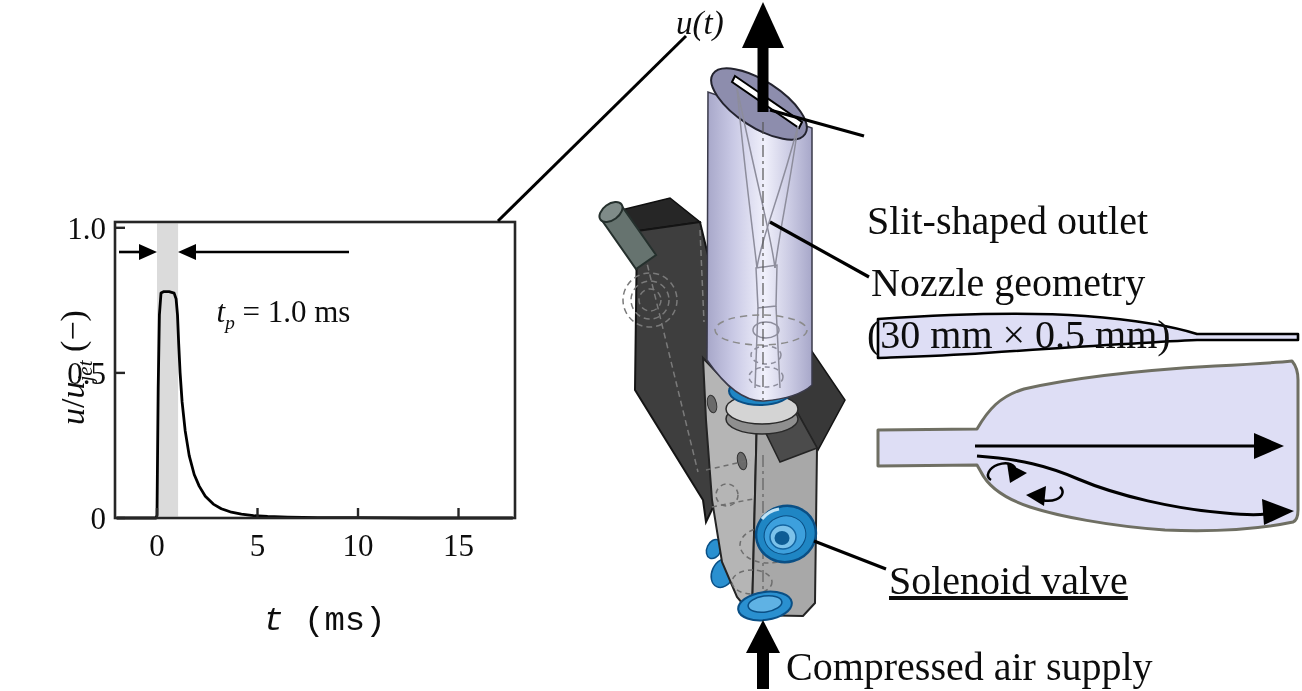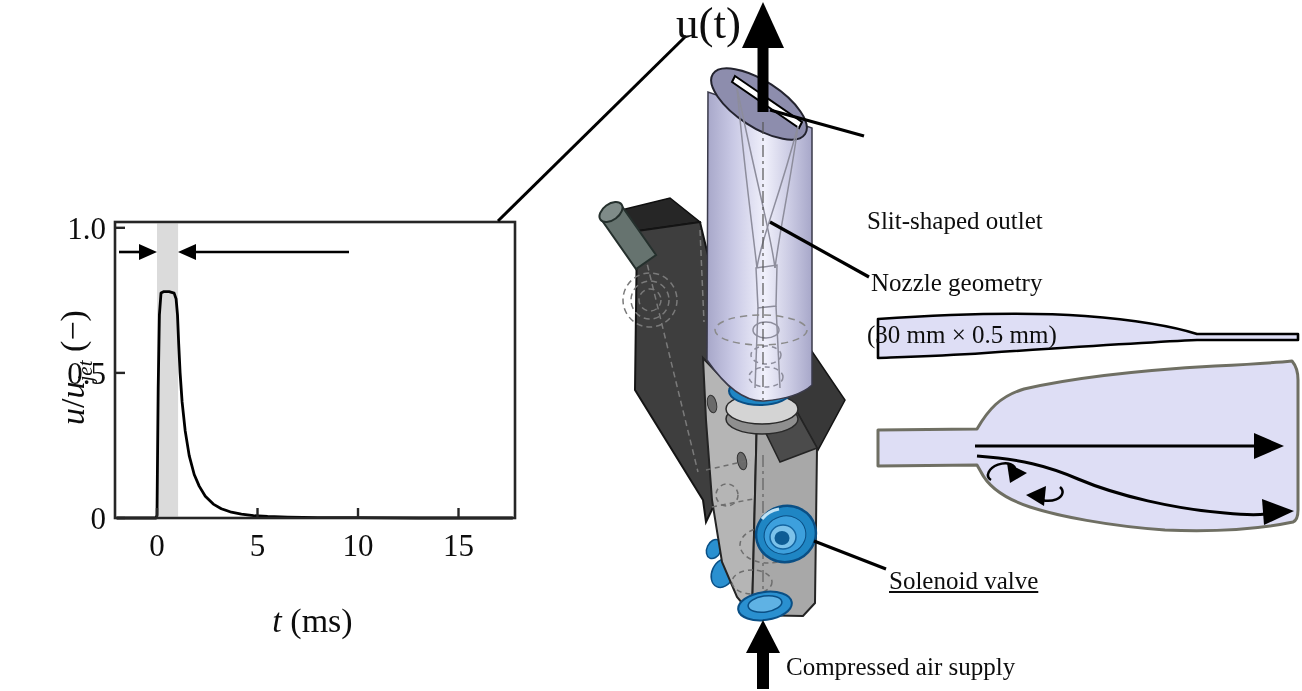--- a/index.html
+++ b/index.html
@@ -1,27 +1,27 @@
 <!DOCTYPE html>
 <html><head>
 <meta charset="utf-8">
 <style>
   html,body{margin:0;padding:0;background:#fff;}
   #canvas{position:relative;width:1302px;height:691px;background:#fff;overflow:hidden;
           font-family:"Liberation Serif",serif;color:#0d0d0d;}
   #fig{position:absolute;left:0;top:0;}
-  .lbl{position:absolute;white-space:pre;font-size:25px;line-height:38px;color:#0d0d0d;}
+  .lbl{position:absolute;white-space:pre;font-size:40px;line-height:38px;color:#0d0d0d;}
   .it{font-style:italic;}
   .sub{font-size:0.62em;font-style:italic;vertical-align:-0.38em;}
-  #lbl-ut{left:676px;top:4px;font-size:45px;}
+  #lbl-ut{left:676px;top:4px;font-size:33px;font-style:italic;}
   #lbl-slit{left:867px;top:126px;}
   #lbl-nozzle{left:871px;top:264px;}
   #lbl-solenoid{left:889px;top:562px;text-decoration:underline;}
   #lbl-air{left:786px;top:648px;}
-  #xlab{left:204px;top:564px;width:200px;text-align:center;font-size:34px;}
+  #xlab{left:204px;top:564px;width:200px;text-align:center;font-size:34px;font-family:Liberation Mono, monospace;}
   #ylab{left:-84px;top:356px;width:240px;height:40px;text-align:center;font-size:34px;
         transform:rotate(-90deg);}
   #tp-label{left:201px;top:255px;font-size:31px;}
   text.tick{font-family:"Liberation Serif",serif;font-size:31px;fill:#0d0d0d;}
 </style>
 </head>
 <body>
 
 <div id="canvas">
 
@@ -197,14 +197,17 @@
 <div class="lbl" id="lbl-air">Compressed air supply</div>
 
 <div class="lbl" id="xlab">
   <span class="it">t</span><span> (ms)</span>
 </div>
 
 <div class="lbl" id="ylab">
   <span class="it">u</span><span>/</span><span class="it">u</span><span class="sub">jet</span><span> (−)</span>
 </div>
 
+<div class="lbl" id="tp-label">
+  <span class="it">t</span><span class="sub">p</span><span> = 1.0 ms</span>
+</div>
 
 </div>
 
 </body></html>

